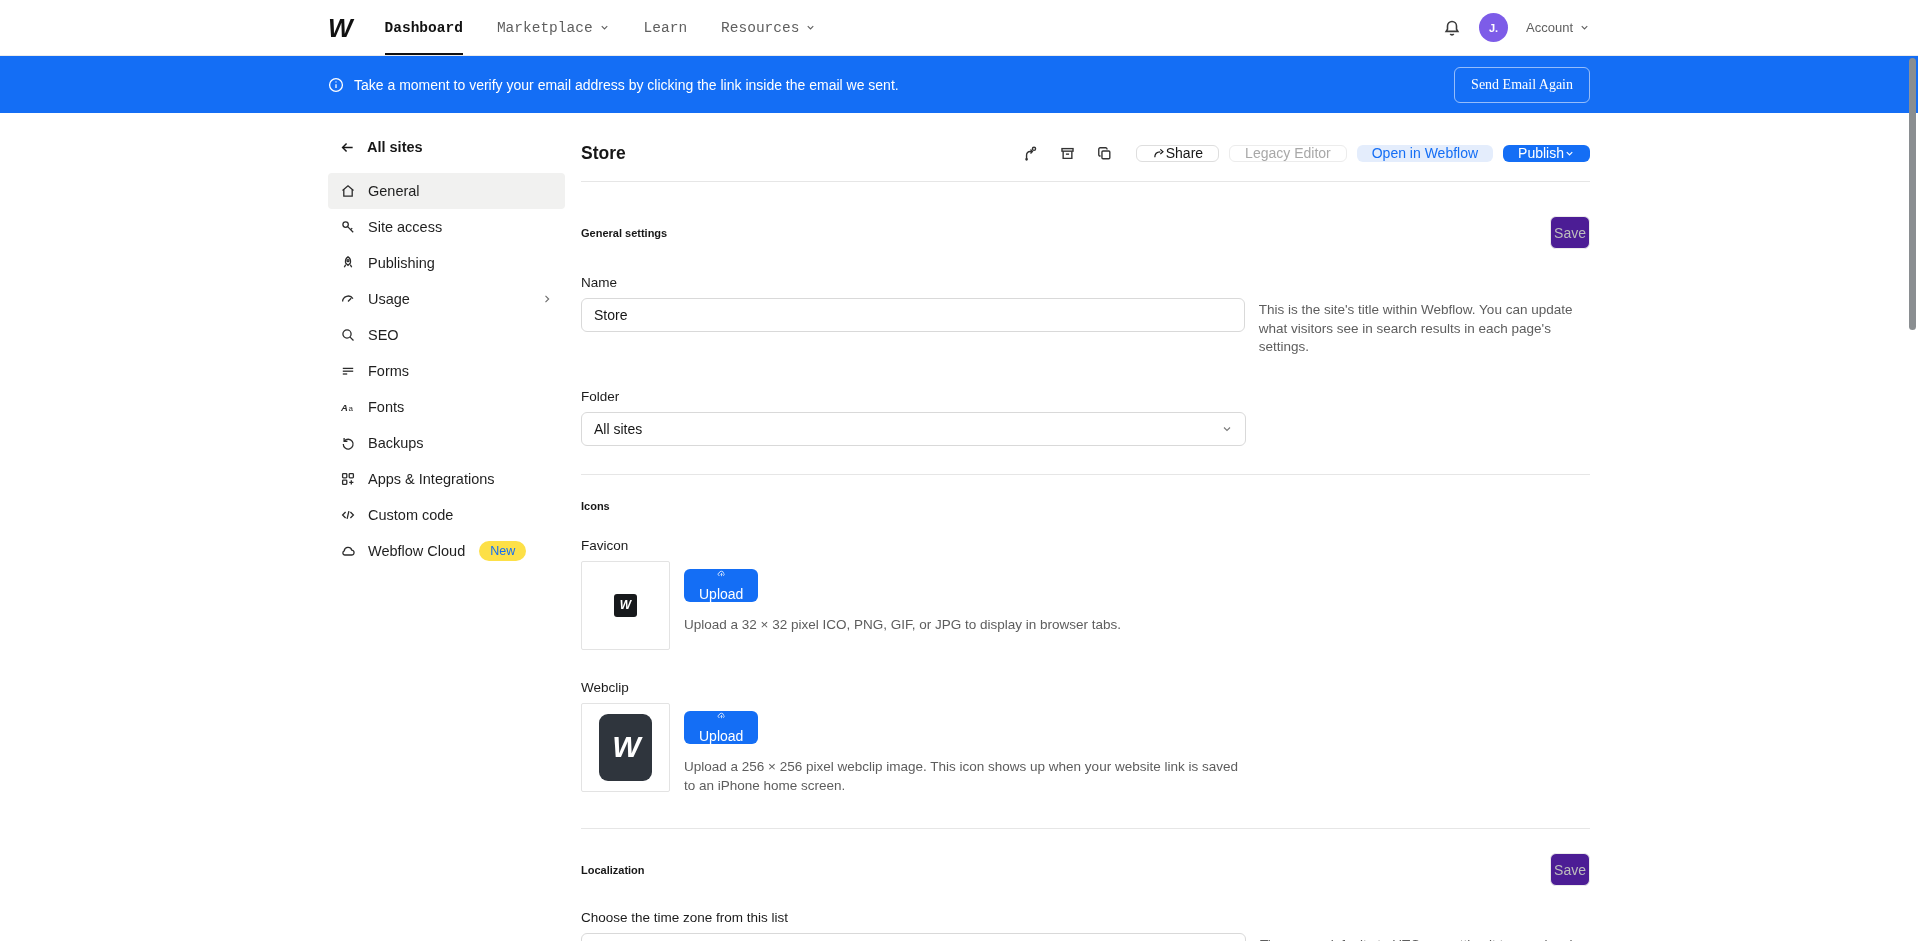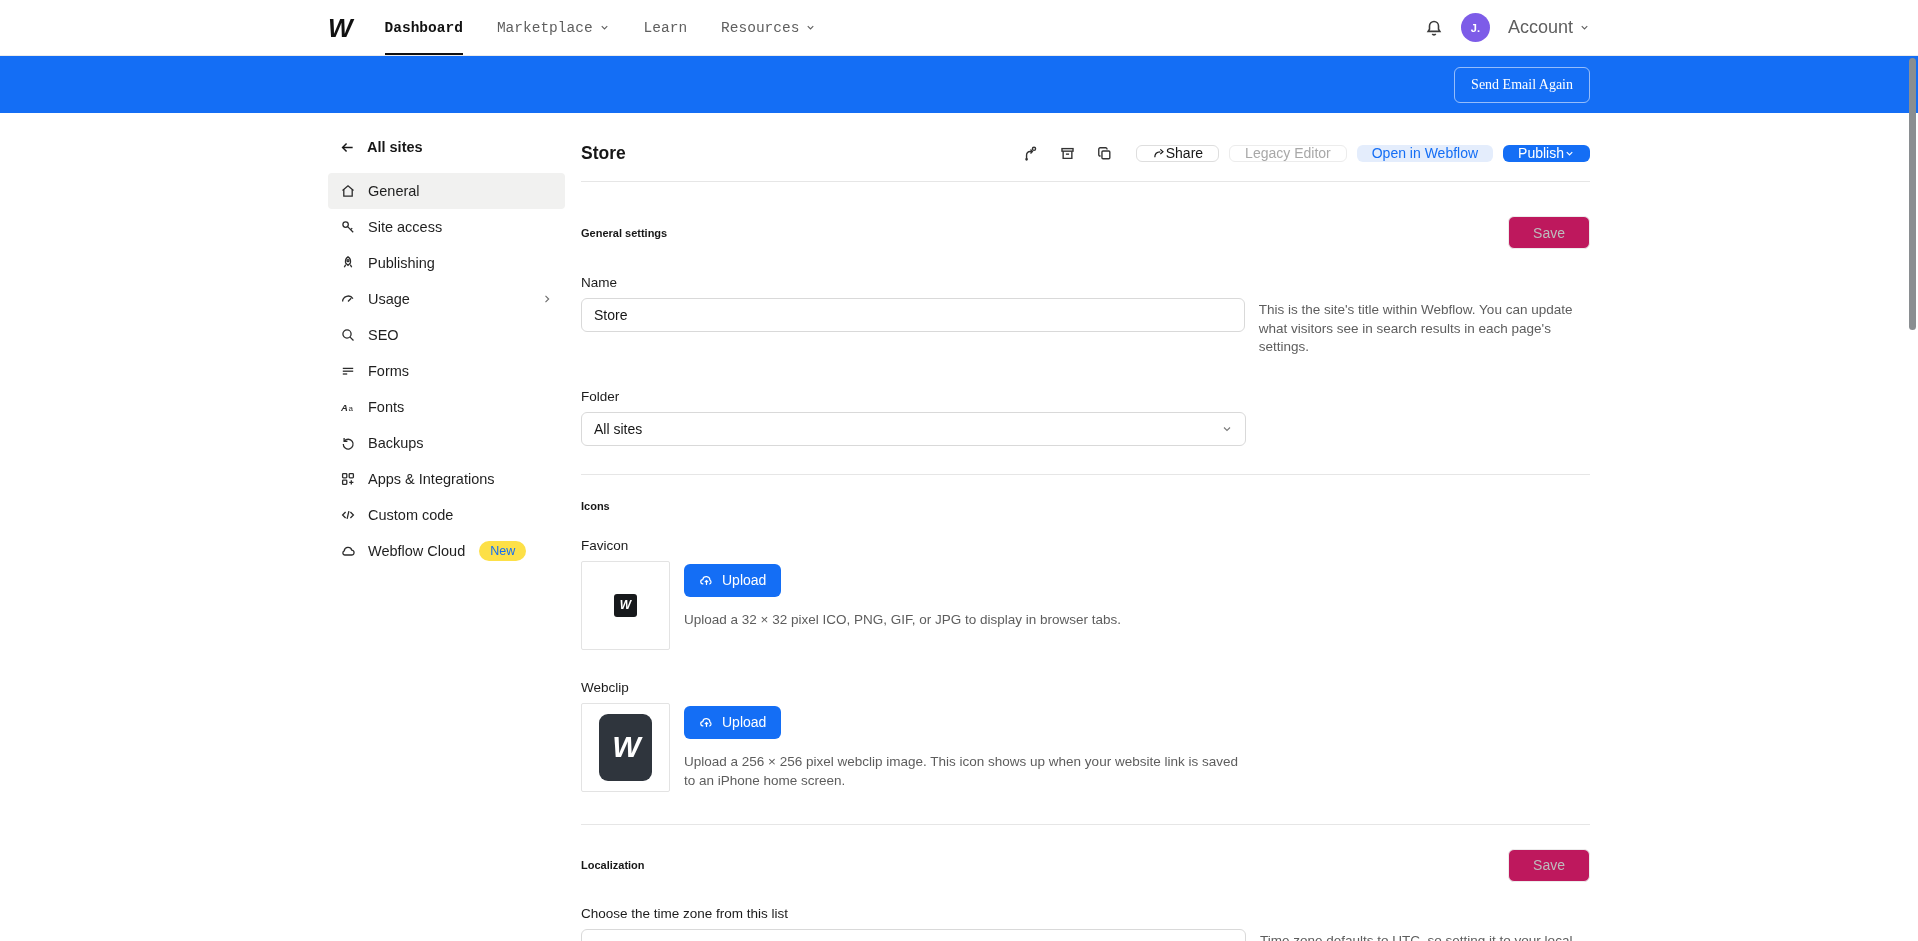--- a/index.html
+++ b/index.html
@@ -13,21 +13,21 @@
   .logo { font-weight:900; font-style:italic; font-size:26px; letter-spacing:-2px;
     color:#111; margin-right:34px; line-height:1; cursor:pointer; }
   .nav-links { display:flex; height:100%; align-items:stretch; gap:34px;font-family:Liberation Mono, monospace; }
   .nav-link { display:flex; align-items:center; gap:6px; font-size:14.5px; color:#5f5f5f;
     border-bottom:2px solid transparent; padding-top:2px; cursor:pointer; }
   .nav-link.active { color:#111; font-weight:700; border-bottom-color:#111; }
   .nav-right { margin-left:auto; display:flex; align-items:center; gap:18px; }
   .icon-btn { background:none; border:none; cursor:pointer; color:#3c3c3c; display:flex; align-items:center; }
   .avatar { width:29px; height:29px; border-radius:50%; background:#7d5ce8; color:#fff;
     font-size:11px; font-weight:700; display:flex; align-items:center; justify-content:center; cursor:pointer; }
-  .account { display:flex; align-items:center; gap:6px; font-size:18px; color:#5f5f5f; cursor:pointer; }
+  .account { display:flex; align-items:center; gap:6px; font-size:13px; color:#5f5f5f; cursor:pointer; }
 
   
   .banner { height:57px; background:#146EF5; color:#fff; }
   .banner-inner { width:1262px; height:100%; margin:0 auto; display:flex; align-items:center; gap:12px; }
   .banner-msg { font-size:14px; display:flex; align-items:center; gap:10px; }
   .banner-btn { margin-left:auto; background:transparent; border:1px solid rgba(255,255,255,.55);
     color:#fff; font-size:14px; padding:9px 16px; border-radius:6px; cursor:pointer;
     font-family:Liberation Serif, serif; }
 
   
@@ -56,43 +56,43 @@
     display:inline-flex; align-items:center; gap:0; height:17px; padding:0 15px; }
   .btn-outline { background:#fff; border:1px solid #dedede; color:#171717; margin-left:8px; }
   .btn-disabled { background:#fff; border:1px solid #ececec; color:#a8a8a8; cursor:default; }
   .btn-tint { background:#e4edfc; border:none; color:#146EF5; }
   .btn-primary { background:#146EF5; border:none; color:#fff; }
   .hdr-divider { border:none; border-top:1px solid #e6e6e6; margin-top:10px; }
   .divider { border:none; border-top:1px solid #e6e6e6; }
 
   .section-head { display:flex; align-items:center; justify-content:space-between; }
   .section-title { font-size:11px; font-weight:700; }
-  .btn-save { background:#be185d; border:1px solid #ececec; color:#bdbdbd; font-size:14px;
-    height:33px; padding:0 24px; border-radius:6px; cursor:default; font-family:inherit; }
+  .btn-save { background:#4c1d95; border:1px solid #ececec; color:#bdbdbd; font-size:14px;
+    height:33px; padding:0 3px; border-radius:6px; cursor:default; font-family:inherit; }
 
   .field-label { display:block; font-size:13.5px; color:#1c1c1c; margin-bottom:8px; }
   .row { display:flex; gap:14px; align-items:flex-start; }
   .text-input, .select { width:665px; height:34px; border:1px solid #d9d9d9; border-radius:6px;
     font-size:14px; font-family:inherit; color:#171717; padding:0 12px; background:#fff; }
   .select { display:flex; align-items:center; justify-content:space-between; cursor:pointer; }
   .select .chev { color:#7a7a7a; }
   .help { width:332px; font-size:13.5px; line-height:1.38; color:#5d5d5d; padding-top:3px; }
 
   .preview-box { width:89px; height:89px; border:1px solid #e3e3e3; border-radius:2px;
     background:#fff; display:flex; align-items:center; justify-content:center; flex:none; }
   .fav-mark { width:23px; height:23px; background:#17191c; border-radius:3px; color:#fff;
     font-weight:900; font-style:italic; font-size:12px; display:flex; align-items:center;
     justify-content:center; }
   .clip-mark { width:53px; height:67px; background:#2f353d; border-radius:9px; color:#fff;
     font-weight:900; font-style:italic; font-size:30px; display:flex; align-items:center;
     justify-content:center; letter-spacing:-2px; }
   .upload-col { padding-top:3px; }
   .btn-upload { background:#146EF5; border:none; color:#fff; font-size:14px; height:33px;
     padding:0 15px; border-radius:6px; cursor:pointer; font-family:inherit;
-    display:inline-flex; align-items:center; gap:8px; }
+    display:inline-flex; align-items:center; gap:8px;flex-direction:column; }
   .upload-help { max-width:560px; font-size:13.5px; line-height:1.45; color:#5d5d5d; margin-top:13px; }
 
   
   .sec-general { margin-top:34px; }
   .name-block { margin-top:26px; }
   .folder-block { margin-top:32px; }
   .div-icons { margin-top:28px; }
   .sec-icons { margin-top:25px; }
   .fav-label { margin-top:26px; }
   .clip-label { margin-top:30px; }
@@ -143,20 +143,28 @@
         <svg width="11" height="11" viewBox="0 0 16 16" fill="none" stroke="currentColor" stroke-width="1.6">
             <path d="M4 6l4 4 4-4"></path>
           </svg>
       </div>
     </div>
   </div>
 </header>
 
 <div class="banner">
   <div class="banner-inner">
+    <div class="banner-msg">
+      <svg width="16" height="16" viewBox="0 0 16 16" fill="none" stroke="currentColor" stroke-width="1.3">
+          <circle cx="8" cy="8" r="6.4"></circle>
+          <path d="M8 7.3V11"></path>
+          <circle cx="8" cy="4.9" r="0.7" fill="currentColor" stroke="none"></circle>
+        </svg>
+      <span>Take a moment to verify your email address by clicking the link inside the email we sent.</span>
+    </div>
     <button class="banner-btn">Send Email Again</button>
   </div>
 </div>
 
 <div class="page">
 
   <aside class="sidebar">
     <div class="back-row">
       <svg width="15" height="15" viewBox="0 0 16 16" fill="none" stroke="currentColor" stroke-width="1.6">
           <path d="M13.5 8H3"></path>

